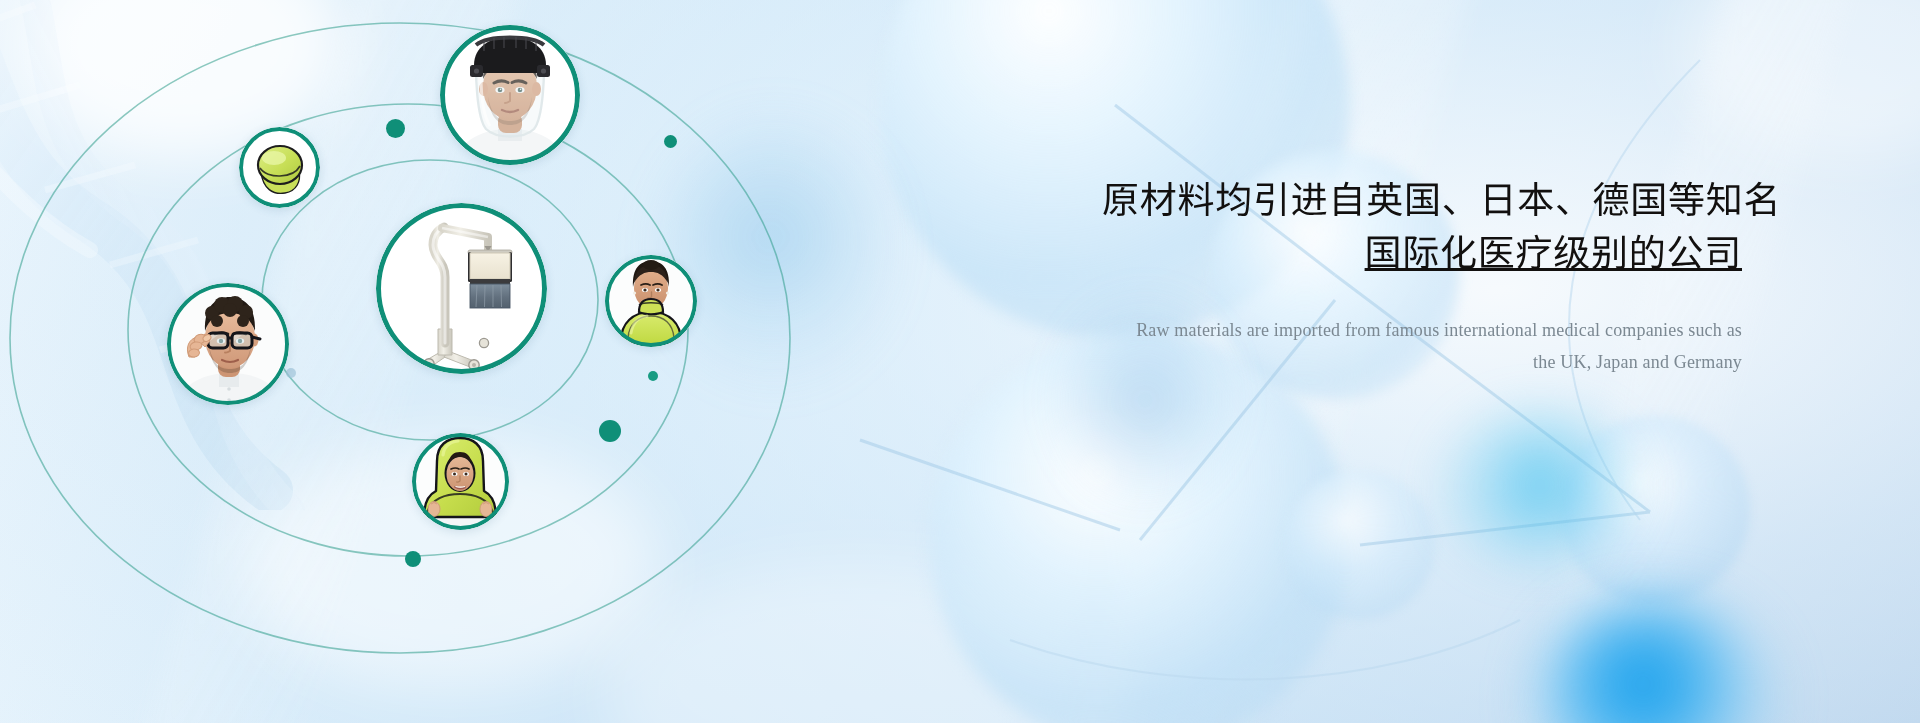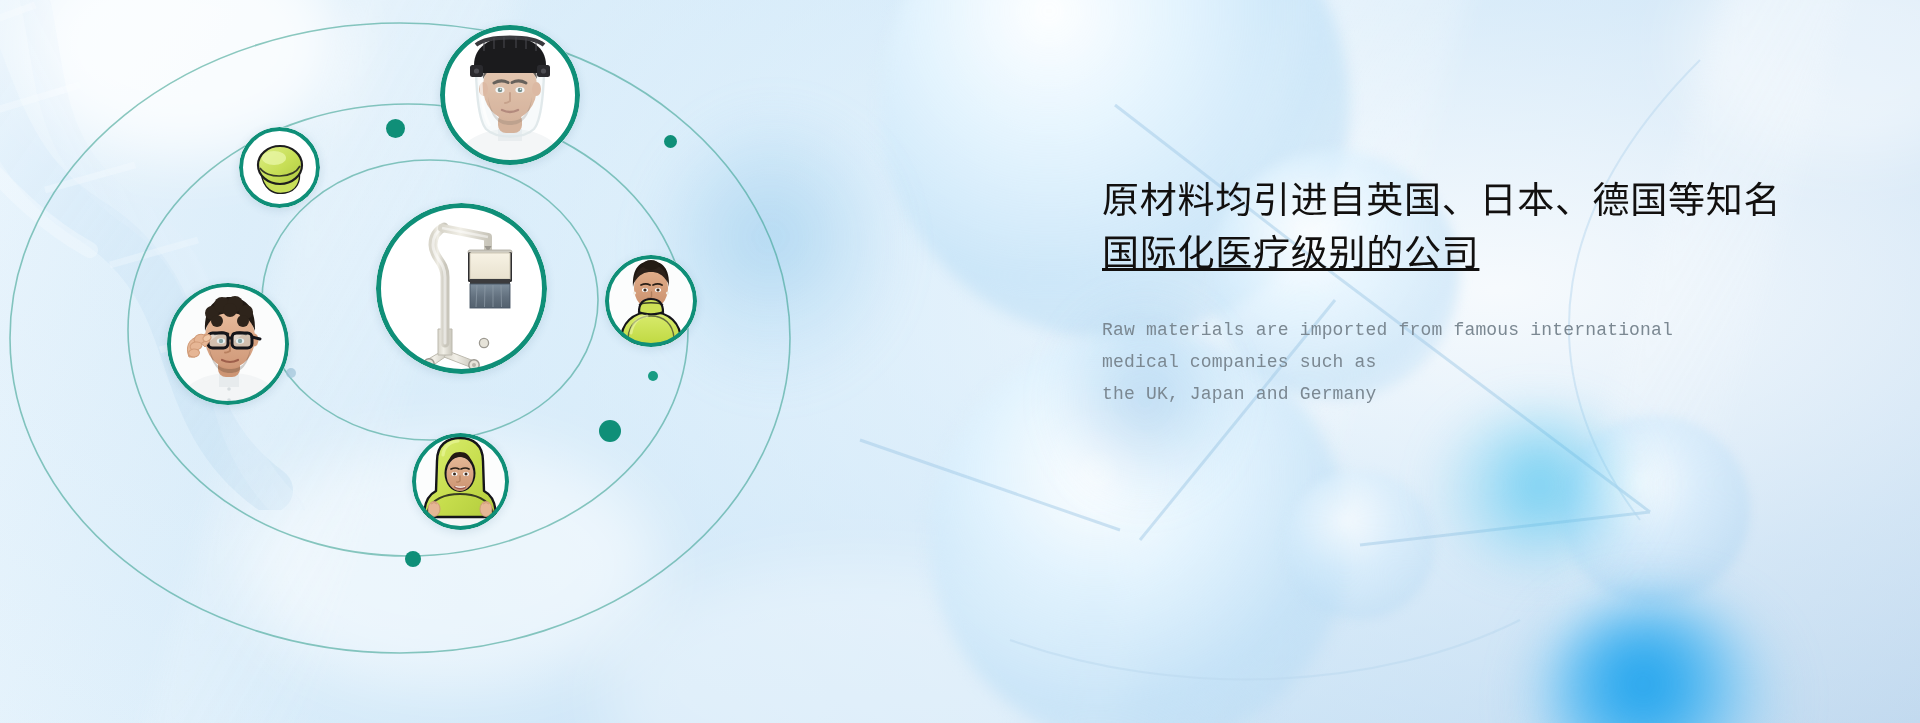--- a/index.html
+++ b/index.html
@@ -89,26 +89,26 @@
   #bub-cap .ring{border-width:4px;}
   #bub-collar .ring{border-width:4px;}
   #bub-hood .ring{border-width:4px;}
 
   
   .dot{position:absolute;border-radius:50%;background:#0f8f78;}
   .dot.sm{background:#189c83;}
   .dot.pale{background:#9fc3d8;}
 
   
-  #textblock{position:absolute;right:178px;top:175px;width:640px;}
+  #textblock{position:absolute;right:178px;top:175px;width:640px;text-align:right;}
   #headline{margin:0;color:#12100f;font-size:37px;line-height:1.42;letter-spacing:.02em;
             font-weight:400;white-space:nowrap;}
   #headline .l2{display:block;text-decoration:underline;}
   #subline{margin:34px 0 16px 0;color:#7b8892;font-size:18px;line-height:1.78;
-           font-family:Liberation Mono, monospace;letter-spacing:.01em;}
+           font-family:Liberation Serif, serif;letter-spacing:.01em;}
 </style>
 </head>
 <body>
 
 <div id="banner">
 
   <div class="bg-layer">
 
     <div class="cloud c1"></div>
     <div class="cloud c2"></div>

